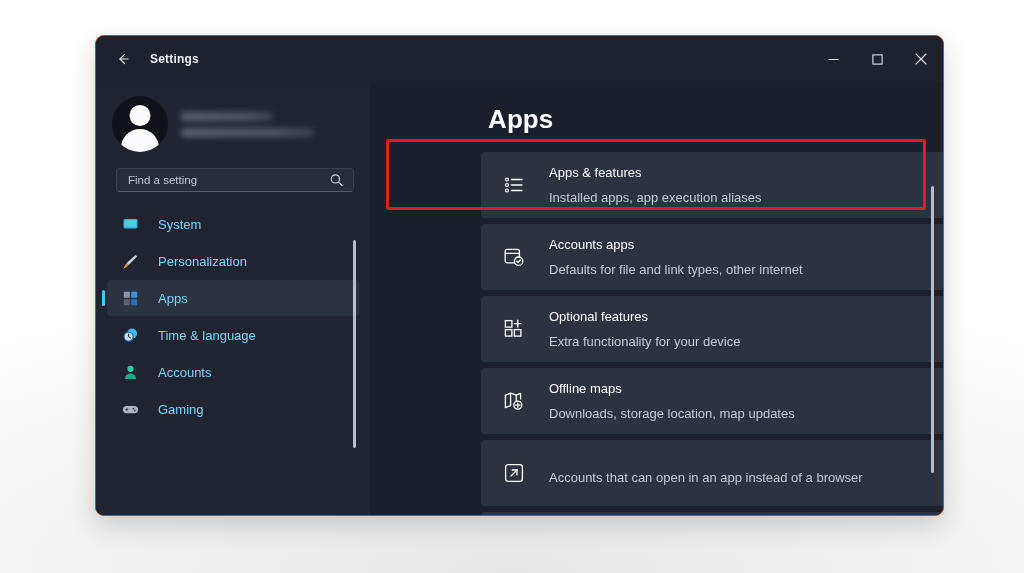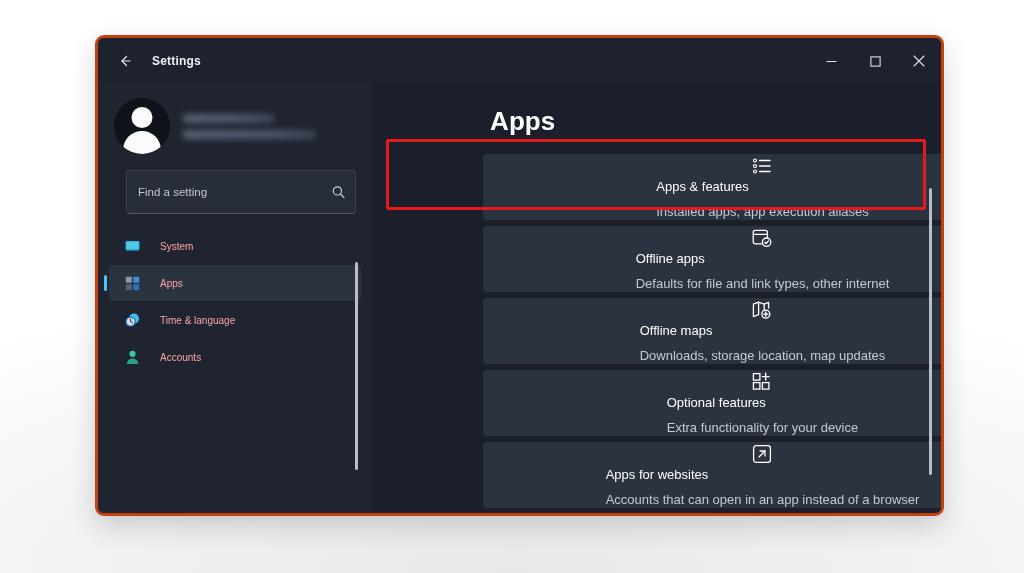--- a/index.html
+++ b/index.html
@@ -25,21 +25,21 @@
 
   
   #window {
     position: absolute;
     left: 95px;
     top: 35px;
     width: 849px;
     height: 481px;
     border-radius: 9px 9px 9px 9px;
     background: #1f2430;
-    border: 3px solid #c2410c;
+    border: 1px solid #c2410c;
     box-sizing: border-box;
     overflow: hidden;
     box-shadow: 0 10px 26px rgba(20,25,40,.18);
   }
 
   
   #titlebar {
     position: absolute;
     left: 0; top: 0;
     width: 100%;
@@ -127,22 +127,22 @@
     height: 9px;
     user-select: none;
     font-size: 11px;
   }
   #profile-name  { width: 92px; }
   #profile-email { width: 133px; }
 
   
   #search-box {
     position: relative;
-    margin: 6px 16px 0 28px;
-    height: 44px;
+    margin: 6px 16px 0 20px;
+    height: 24px;
     background: #272d3b;
     border: 1px solid #39404f;
     border-bottom-color: #545b6b;
     border-radius: 4px;
     display: flex;
     align-items: center;
     box-sizing: border-box;
   }
   #search-input {
     border: 0; outline: 0; background: transparent;
@@ -193,22 +193,22 @@
   }
   .nav-icon {
     width: 18px; height: 18px;
     flex: none;
     display: flex;
     align-items: center;
     justify-content: center;
   }
   .nav-label {
     margin-left: 19px;
-    font-size: 10px;
-    color: #fca5a5;
+    font-size: 13px;
+    color: #7dd3fc;
     white-space: nowrap;
   }
   
   #nav-scroll-track {
     position: absolute;
     right: 7px; top: 14px;
     width: 3px; height: 290px;
     background: transparent;
   }
   #nav-scroll-thumb {
@@ -240,21 +240,20 @@
   }
   .card {
     position: relative;
     height: 66px;
     background: #2b3240;
     border-radius: 4px;
     margin-bottom: 6px;
     display: flex;
     align-items: center;
     box-sizing: border-box;
-    flex-direction: column;
   }
   .card-icon {
     width: 24px; height: 24px;
     margin-left: 21px;
     flex: none;
     color: #ffffff;
     display: flex;
     align-items: center;
     justify-content: center;
   }
@@ -365,20 +364,30 @@
           <svg width="17" height="17" viewBox="0 0 17 17" fill="none">
             <rect x="1.5" y="3" width="14" height="9.5" rx="1.4" fill="#2fb3dd"></rect>
             <rect x="2.8" y="4.1" width="11.4" height="6.6" rx="0.8" fill="#53c9ea"></rect>
           </svg>
         </span>
         <span class="nav-label">System</span>
       </div>
 
 
 
+      <div class="nav-item">
+        <span class="nav-icon">
+          <svg width="17" height="17" viewBox="0 0 17 17" fill="none">
+            <path d="M13.6 1.9 L15.1 3.4 L6.6 11.9 L4.6 10 Z" fill="#cfd5de"></path>
+            <path d="M4.6 10 L6.6 11.9 L3.6 14.8 L2.2 13.4 Z" fill="#ef8b2c"></path>
+            <path d="M2.2 13.4 L3.6 14.8 L1.5 15.5 Z" fill="#f5b168"></path>
+          </svg>
+        </span>
+        <span class="nav-label">Personalization</span>
+      </div>
 
       <div class="nav-item selected">
         <span class="nav-icon">
           <svg width="17" height="17" viewBox="0 0 17 17" fill="none">
             <rect x="1.8" y="1.8" width="6" height="6" rx="0.8" fill="#8d96a6"></rect>
             <rect x="9.2" y="1.8" width="6" height="6" rx="0.8" fill="#3f8fd8"></rect>
             <rect x="1.8" y="9.2" width="6" height="6" rx="0.8" fill="#5b6475"></rect>
             <rect x="9.2" y="9.2" width="6" height="6" rx="0.8" fill="#2f6fb5"></rect>
           </svg>
         </span>
@@ -400,20 +409,32 @@
       <div class="nav-item">
         <span class="nav-icon">
           <svg width="17" height="17" viewBox="0 0 17 17" fill="none">
             <circle cx="8.5" cy="4.8" r="3.1" fill="#32c9a6"></circle>
             <path d="M2.9 15 C2.9 11.6 5.4 9.4 8.5 9.4 C11.6 9.4 14.1 11.6 14.1 15 Z" fill="#25a384"></path>
           </svg>
         </span>
         <span class="nav-label">Accounts</span>
       </div>
 
+      <div class="nav-item">
+        <span class="nav-icon">
+          <svg width="17" height="17" viewBox="0 0 17 17" fill="none">
+            <rect x="0.9" y="4.9" width="15.2" height="7.4" rx="3.7" fill="#aeb5c0"></rect>
+            <rect x="3.3" y="8.1" width="3.1" height="1" rx="0.5" fill="#3a4150"></rect>
+            <rect x="4.3" y="7.1" width="1.1" height="3" rx="0.5" fill="#3a4150"></rect>
+            <circle cx="11.4" cy="7.7" r="0.9" fill="#3a4150"></circle>
+            <circle cx="12.9" cy="9.4" r="0.9" fill="#3a4150"></circle>
+          </svg>
+        </span>
+        <span class="nav-label">Gaming</span>
+      </div>
 
       <div id="nav-scroll-track">
         <div id="nav-scroll-thumb"></div>
       </div>
     </div>
   </div>
 
   <div id="content">
 
     <div id="page-title">Apps</div>
@@ -439,22 +460,38 @@
       <div class="card">
         <span class="card-icon">
           <svg width="22" height="22" viewBox="0 0 22 22" fill="none">
             <rect x="2.2" y="3.4" width="14.2" height="13.4" rx="2" stroke="currentColor" stroke-width="1.3"></rect>
             <path d="M2.2 7.3 H16.4" stroke="currentColor" stroke-width="1.3"></path>
             <circle cx="15.6" cy="15.2" r="4.2" fill="#2b3240" stroke="currentColor" stroke-width="1.3"></circle>
             <path d="M13.8 15.2 L15.1 16.5 L17.5 13.9" stroke="currentColor" stroke-width="1.3" stroke-linecap="round" stroke-linejoin="round"></path>
           </svg>
         </span>
         <span class="card-text">
-          <span class="card-title">Offline apps</span>
+          <span class="card-title">Accounts apps</span>
           <span class="card-sub">Defaults for file and link types, other internet</span>
+        </span>
+
+      </div>
+
+      <div class="card">
+        <span class="card-icon">
+          <svg width="22" height="22" viewBox="0 0 22 22" fill="none">
+            <rect x="2.4" y="2.6" width="6.5" height="6.5" stroke="currentColor" stroke-width="1.3"></rect>
+            <rect x="2.4" y="11.6" width="6.5" height="6.5" stroke="currentColor" stroke-width="1.3"></rect>
+            <rect x="11.4" y="11.6" width="6.5" height="6.5" stroke="currentColor" stroke-width="1.3"></rect>
+            <path d="M14.7 2.2 V9 M11.3 5.6 H18.1" stroke="currentColor" stroke-width="1.4" stroke-linecap="round"></path>
+          </svg>
+        </span>
+        <span class="card-text">
+          <span class="card-title">Optional features</span>
+          <span class="card-sub">Extra functionality for your device</span>
         </span>
 
       </div>
 
       <div class="card">
         <span class="card-icon">
           <svg width="22" height="22" viewBox="0 0 22 22" fill="none">
             <path d="M2.4 5.2 L7.6 3.2 V15.6 L2.4 17.6 Z" stroke="currentColor" stroke-width="1.3" stroke-linejoin="round"></path>
             <path d="M7.6 3.2 L13.2 5.2 V14 " stroke="currentColor" stroke-width="1.3" stroke-linejoin="round"></path>
             <path d="M13.2 5.2 L17.6 3.4 V9.4" stroke="currentColor" stroke-width="1.3" stroke-linejoin="round"></path>
@@ -465,43 +502,26 @@
         <span class="card-text">
           <span class="card-title">Offline maps</span>
           <span class="card-sub">Downloads, storage location, map updates</span>
         </span>
 
       </div>
 
       <div class="card">
         <span class="card-icon">
           <svg width="22" height="22" viewBox="0 0 22 22" fill="none">
-            <rect x="2.4" y="2.6" width="6.5" height="6.5" stroke="currentColor" stroke-width="1.3"></rect>
-            <rect x="2.4" y="11.6" width="6.5" height="6.5" stroke="currentColor" stroke-width="1.3"></rect>
-            <rect x="11.4" y="11.6" width="6.5" height="6.5" stroke="currentColor" stroke-width="1.3"></rect>
-            <path d="M14.7 2.2 V9 M11.3 5.6 H18.1" stroke="currentColor" stroke-width="1.4" stroke-linecap="round"></path>
-          </svg>
-        </span>
-        <span class="card-text">
-          <span class="card-title">Optional features</span>
-          <span class="card-sub">Extra functionality for your device</span>
-        </span>
-
-      </div>
-
-      <div class="card">
-        <span class="card-icon">
-          <svg width="22" height="22" viewBox="0 0 22 22" fill="none">
             <rect x="2.6" y="2.6" width="16.8" height="16.8" rx="2.6" stroke="currentColor" stroke-width="1.3"></rect>
             <path d="M8 14 L14 8" stroke="currentColor" stroke-width="1.3" stroke-linecap="round"></path>
             <path d="M9.1 8 H14 V12.9" stroke="currentColor" stroke-width="1.3" stroke-linecap="round" stroke-linejoin="round"></path>
           </svg>
         </span>
         <span class="card-text">
-          <span class="card-title">Apps for websites</span>
           <span class="card-sub">Accounts that can open in an app instead of a browser</span>
         </span>
 
       </div>
 
       <div class="card">
         
         
         
       </div>

